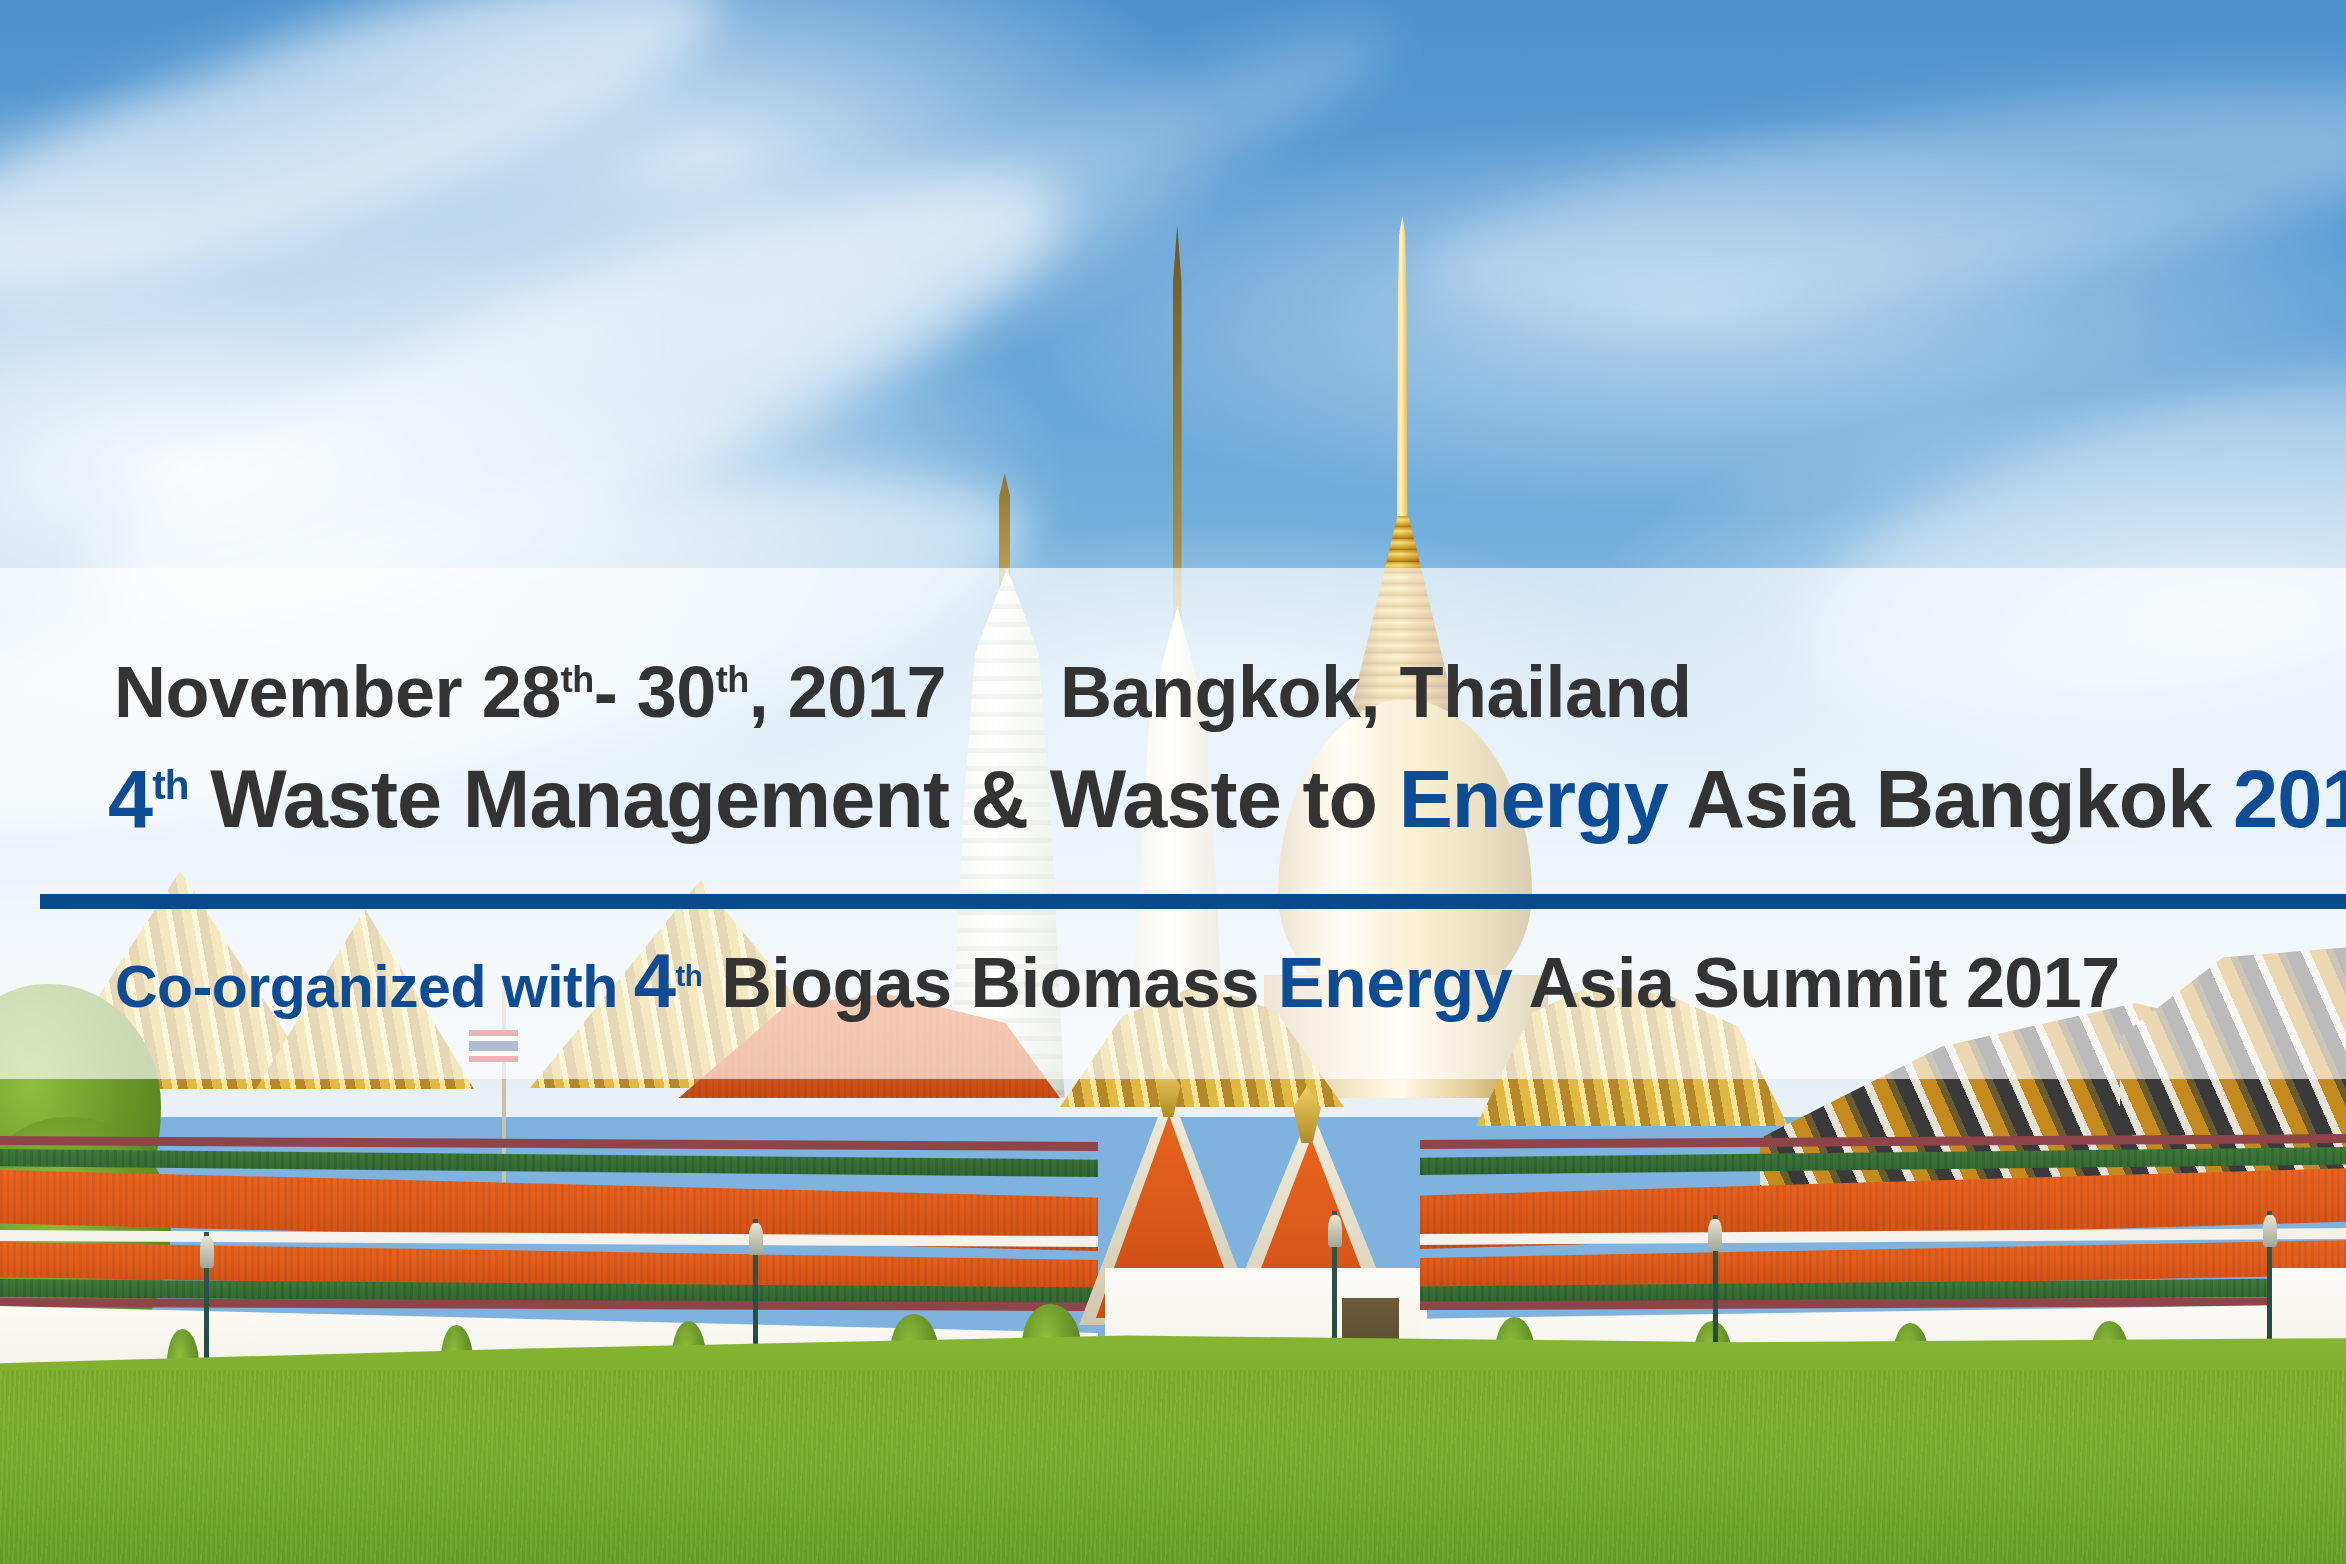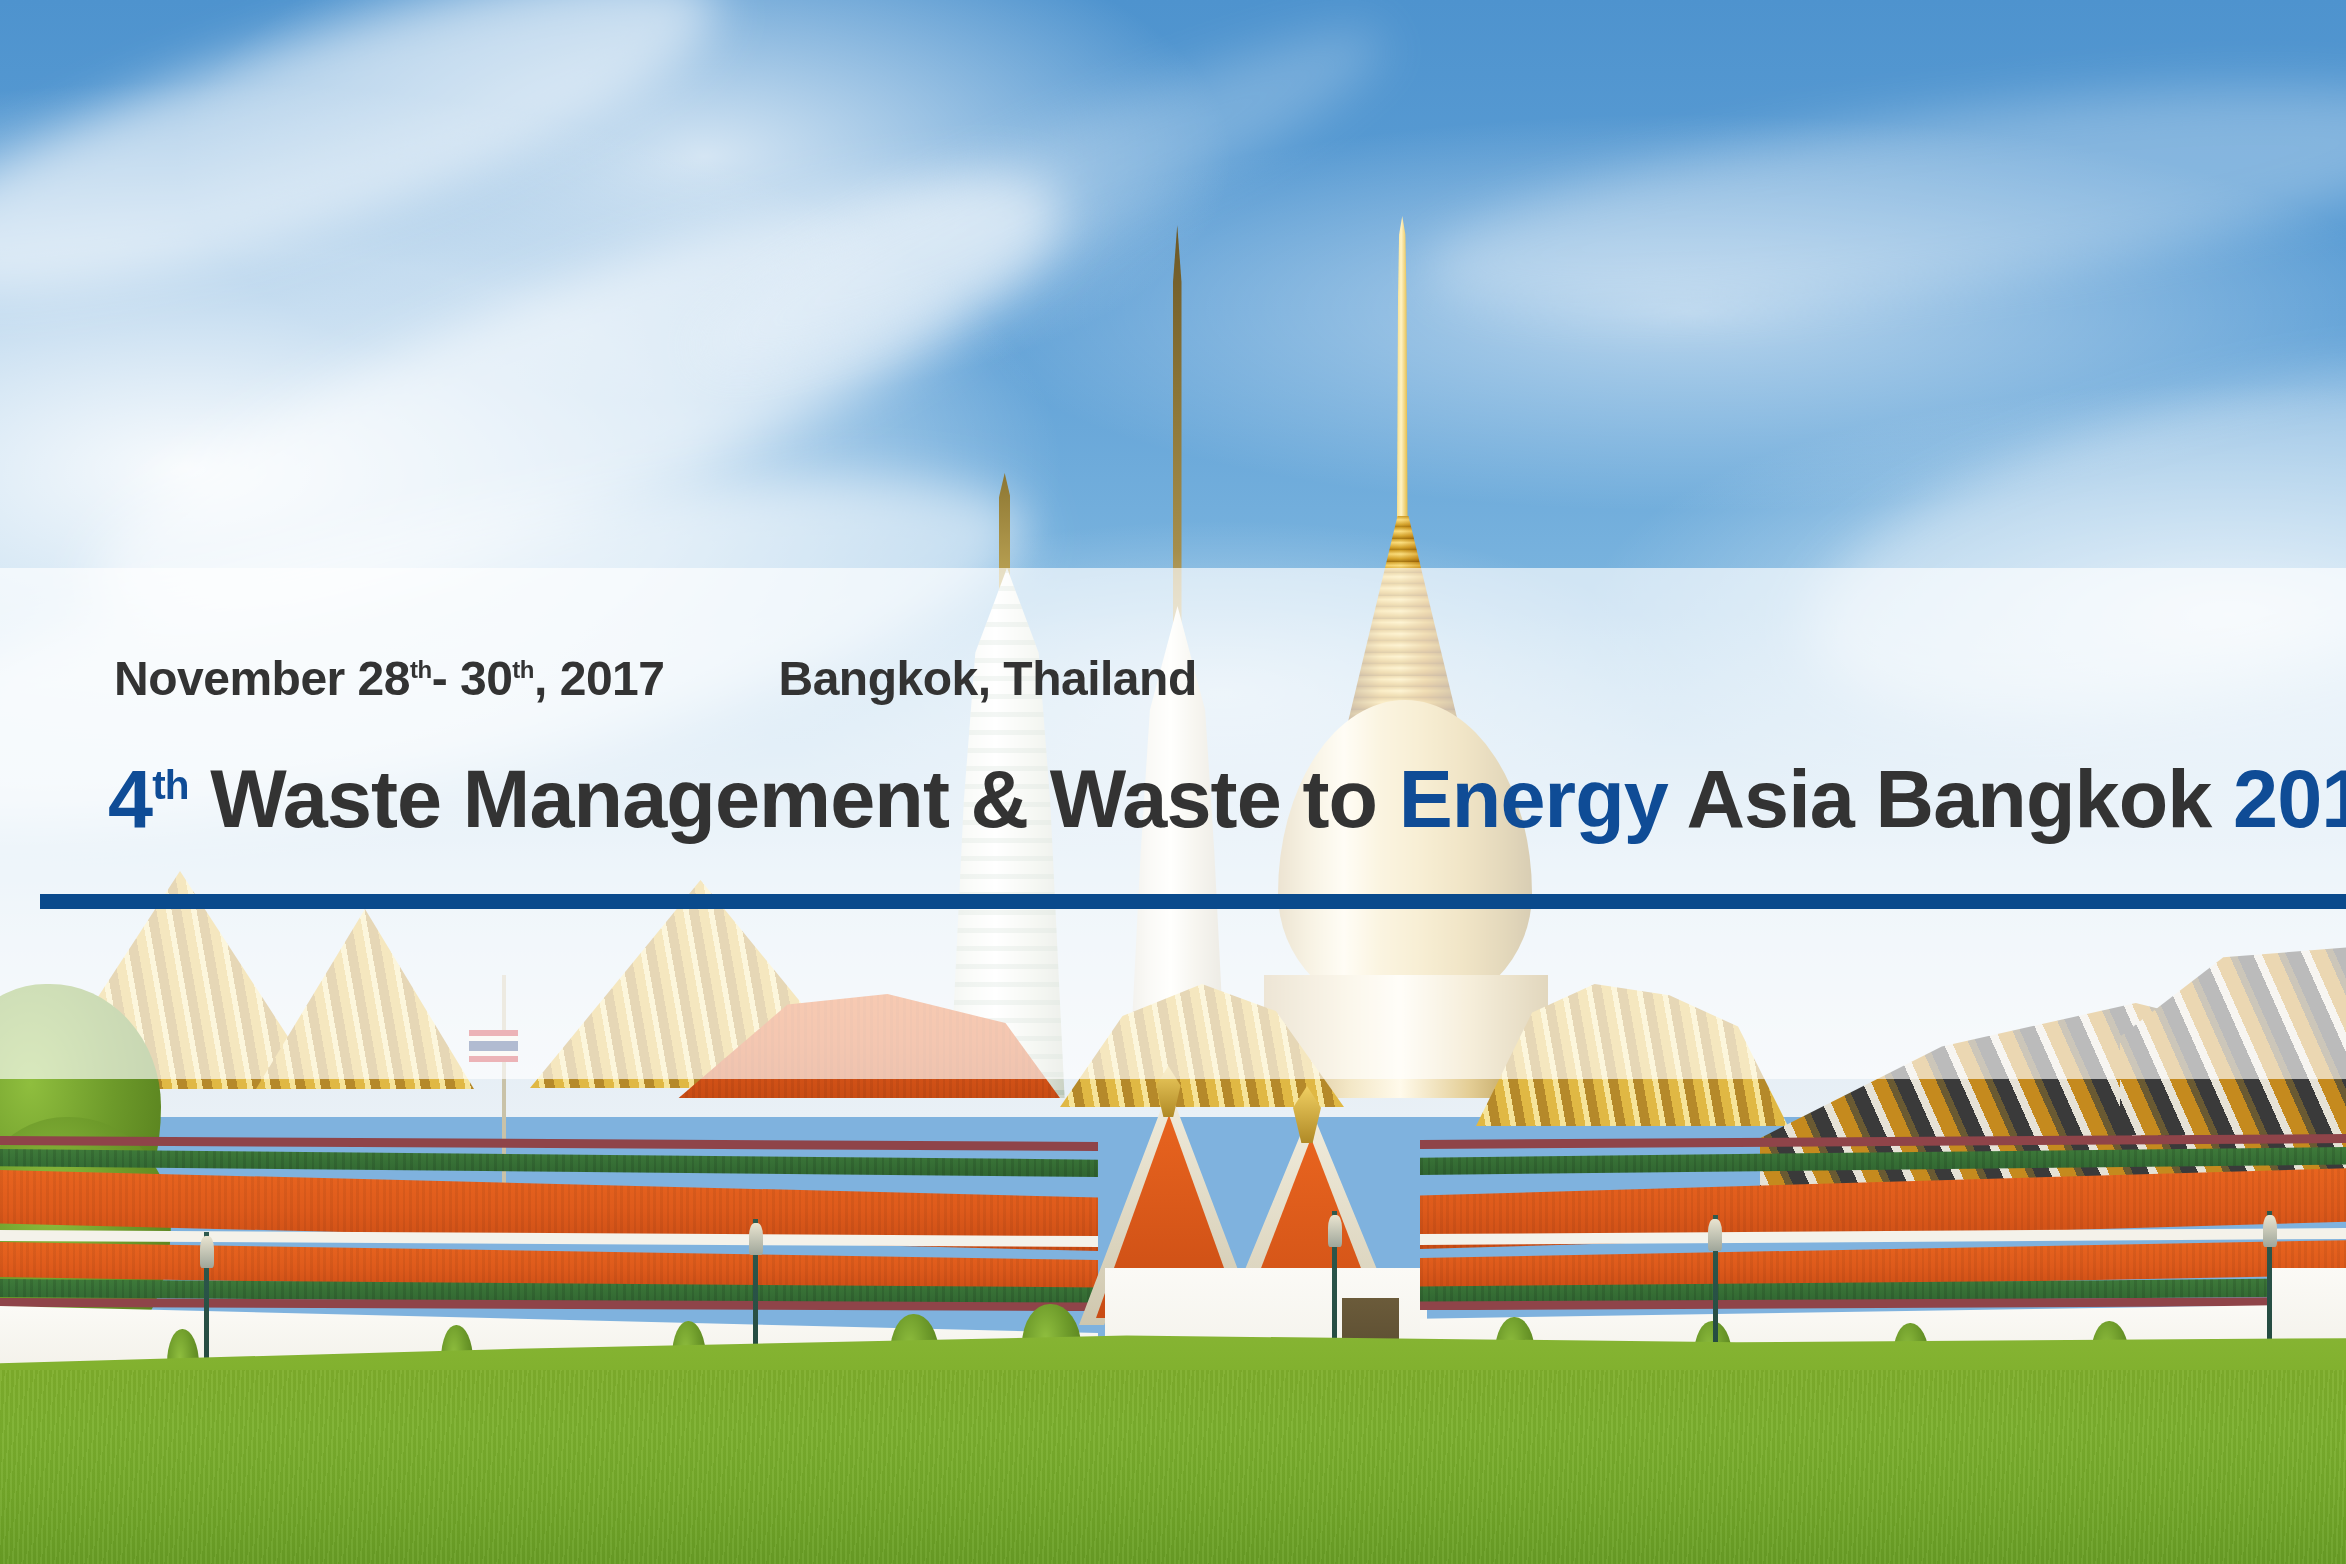--- a/index.html
+++ b/index.html
@@ -267,21 +267,21 @@
     top: 568px;
     width: 2347px;
     height: 511px;
   }
 
   .line-date {
     position: absolute;
     left: 114px;
     top: 83px;
     white-space: nowrap;
-    font-size: 48px;
+    font-size: 72px;
     font-weight: bold;
     color: #333333;
     letter-spacing: -0.5px;
   }
   .line-date .gap {
     display: inline-block;
     width: 114px;
   }
   .line-date sup, .line-title sup, .line-sub sup {
     font-size: 0.5em;
@@ -437,16 +437,19 @@
     <div class="line-date">
       <span>November </span><span>28</span><sup>th</sup><span>- </span><span>30</span><sup>th</sup><span>, 2017</span><span class="gap"></span><span>Bangkok, Thailand</span>
     </div>
 
     <div class="line-title">
       <span class="blue">4</span><sup class="blue">th</sup><span> Waste Management &amp; Waste to </span><span class="blue">Energy</span><span> Asia Bangkok </span><span class="blue">2017</span>
     </div>
 
     <div class="divider"></div>
 
+    <div class="line-sub">
+      <span class="blue">Co-organized with </span><span class="big4">4</span><sup class="blue">th</sup><span class="biotxt"> Biogas Biomass </span><span class="blue biotxt">Energy</span><span class="biotxt"> Asia Summit 2017</span>
+    </div>
 
   </div>
 </div>
 
 
 </body></html>

